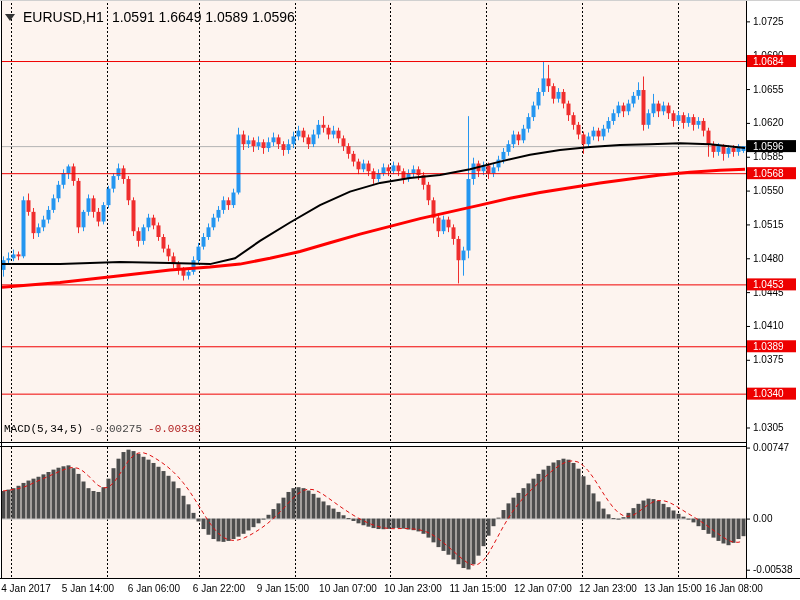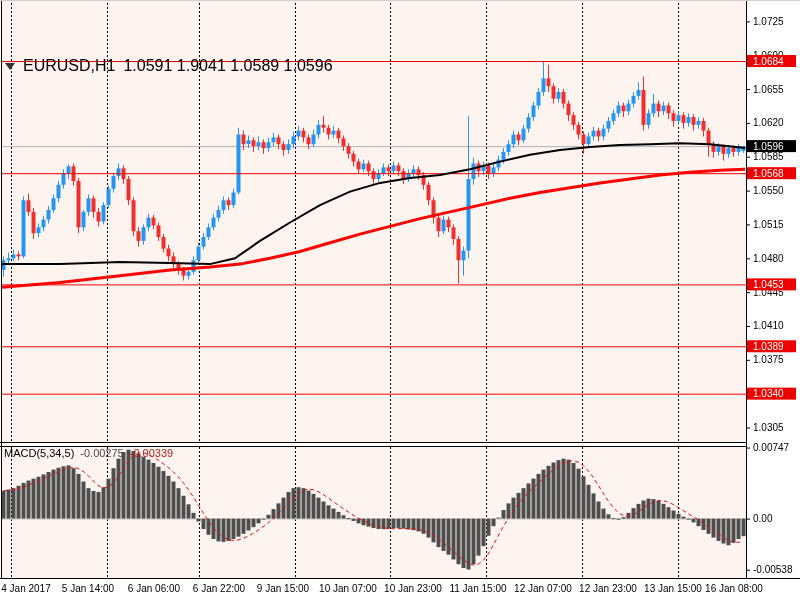--- a/index.html
+++ b/index.html
@@ -1,24 +1,24 @@
 <!DOCTYPE html>
 <html><head>
 <meta charset="utf-8">
 <style>
   html,body{margin:0;padding:0;background:#fff;}
   .stage{position:relative;width:800px;height:600px;background:#ffffff;overflow:hidden;
          font-family:"Liberation Sans",sans-serif;border-top:1px solid #d0d0d0;}
   #chart{position:absolute;left:0;top:0;}
   .titlebar{position:absolute;left:5px;top:8px;display:flex;align-items:center;gap:8px;
-            font-size:16px;color:#000;white-space:nowrap;margin-top:48px;}
+            font-size:14px;color:#000;white-space:nowrap;}
   .tri{width:0;height:0;border-left:5px solid transparent;border-right:5px solid transparent;
        border-top:7px solid #333;display:inline-block;}
-  .macdbar{position:absolute;left:4px;top:446px;display:flex;gap:6px;font-size:11px;color:#000;
-           white-space:nowrap;}
+  .macdbar{position:absolute;left:4px;top:422px;display:flex;gap:6px;font-size:11px;color:#000;
+           white-space:nowrap;font-family:Liberation Mono, monospace;}
   .macdbar .v1{color:#474747;}
   .macdbar .v2{color:#b22222;}
   text{font-family:"Liberation Sans",sans-serif;}
 </style>
 </head>
 <body>
 
 <div class="stage">
   <svg id="chart" width="800" height="600">
       <rect x="0" y="0" width="800" height="600" fill="#ffffff"></rect>
@@ -572,21 +572,21 @@
         <text x="543" y="591" font-size="10" fill="#000" text-anchor="middle">12 Jan 07:00</text>
         <text x="608" y="591" font-size="10" fill="#000" text-anchor="middle">12 Jan 23:00</text>
         <text x="673" y="591" font-size="10" fill="#000" text-anchor="middle">13 Jan 15:00</text>
         <text x="734" y="591" font-size="10" fill="#000" text-anchor="middle">16 Jan 08:00</text>
       </g>
     </svg>
 
   <div class="titlebar">
     <span class="tri"></span>
     <span>EURUSD,H1</span>
-    <span>1.0591 1.9041 1.0589 1.0596</span>
+    <span>1.0591 1.6649 1.0589 1.0596</span>
   </div>
 
   <div class="macdbar">
     <span>MACD(5,34,5)</span>
     <span class="v1">-0.00275</span>
     <span class="v2">-0.00339</span>
   </div>
 </div>
 
 </body></html>

